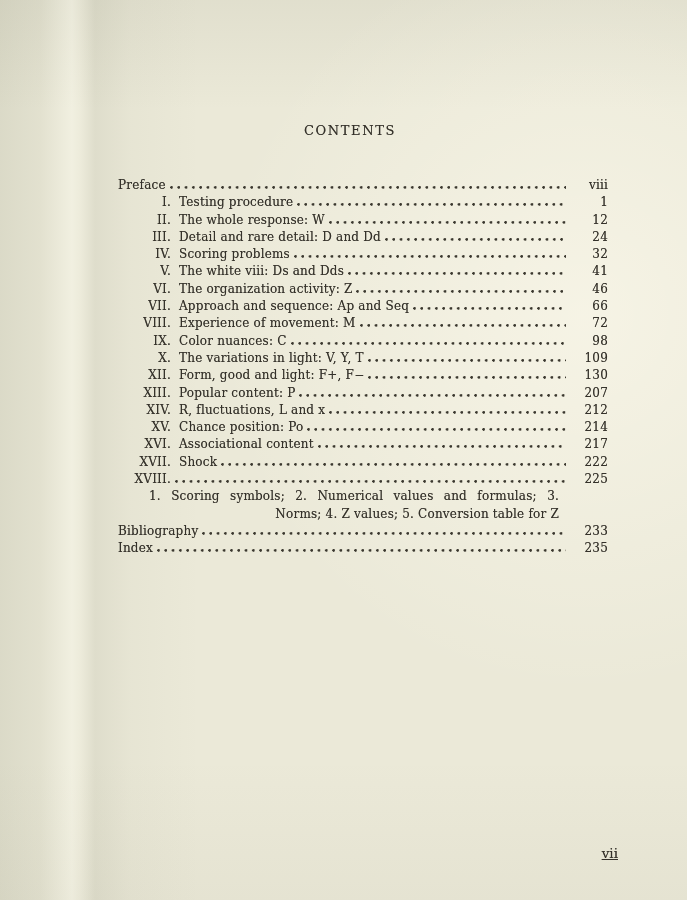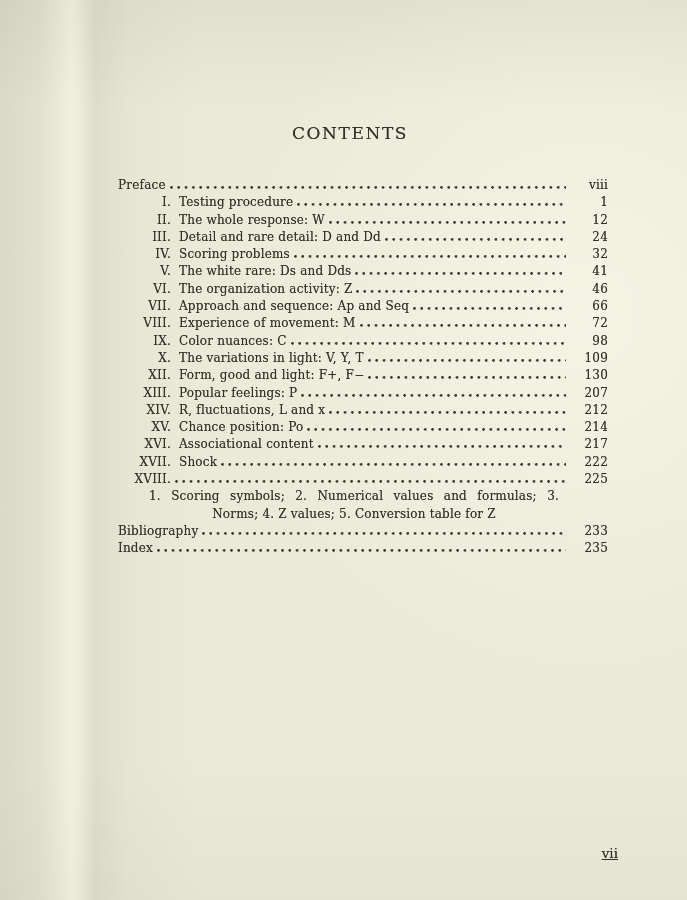--- a/index.html
+++ b/index.html
@@ -19,21 +19,21 @@
       linear-gradient(0deg, rgba(120,118,95,0.05) 0px, rgba(120,118,95,0) 140px);
   }
   .sheet { position: absolute; inset: 0; }
   .ink { text-shadow: 0 0 0.35px rgba(52,49,42,0.55); }
 
   .title {
     position: absolute; top: 123px; left: 118px; width: 490px;
     box-sizing: border-box; padding-right: 26px;
     margin: 0;
     text-align: center;
-    font-size: 17px; font-weight: normal;
+    font-size: 13px; font-weight: normal;
     letter-spacing: 1.6px;
   }
 
   .toc {
     position: absolute; top: 178px; left: 118px; width: 490px;
     font-size: 12px; letter-spacing: 0.2px;
   }
   .row { display: flex; align-items: baseline; height: 17.3px; }
   .num  { flex: none; width: 53px; text-align: right; white-space: pre; }
   .ttl  { flex: none; padding-left: 8px; white-space: nowrap; }
@@ -41,21 +41,21 @@
   .leader {
     flex: 1 1 auto; height: 4px; margin: 0 6px 0 4px;
     background-image: radial-gradient(circle at 1.5px 2.4px, #3b382f 1.05px, rgba(59,56,47,0) 1.6px);
     background-size: 7.3px 4px;
     background-repeat: repeat-x;
   }
   .pg { flex: none; min-width: 36px; text-align: right; white-space: pre; }
 
   .note { margin-left: 31px; margin-right: 49px; }
   .note-line-1 { height: 17.3px; text-align: justify; text-align-last: justify; }
-  .note-line-2 { height: 17.3px; text-align: center; }
+  .note-line-2 { height: 17.3px; text-align: right; }
 
   .folio {
     position: absolute; top: 845px; left: 128px; width: 490px;
     box-sizing: border-box; padding-left: 14px;
     text-align: right;
     font-size: 13.5px;
     text-decoration: underline;
   }
 </style>
 </head>
@@ -96,21 +96,21 @@
 
     <div class="row">
       <span class="num">IV.</span>
       <span class="ttl">Scoring problems</span>
       <span class="leader"></span>
       <span class="pg">32</span>
     </div>
 
     <div class="row">
       <span class="num">V.</span>
-      <span class="ttl">The white rare: Ds and Dds</span>
+      <span class="ttl">The white viii: Ds and Dds</span>
       <span class="leader"></span>
       <span class="pg">41</span>
     </div>
 
     <div class="row">
       <span class="num">VI.</span>
       <span class="ttl">The organization activity: Z</span>
       <span class="leader"></span>
       <span class="pg">46</span>
     </div>
@@ -146,21 +146,21 @@
 
     <div class="row">
       <span class="num">XII.</span>
       <span class="ttl">Form, good and light: F+, F−</span>
       <span class="leader"></span>
       <span class="pg">130</span>
     </div>
 
     <div class="row">
       <span class="num">XIII.</span>
-      <span class="ttl">Popular feelings: P</span>
+      <span class="ttl">Popular content: P</span>
       <span class="leader"></span>
       <span class="pg">207</span>
     </div>
 
     <div class="row">
       <span class="num">XIV.</span>
       <span class="ttl">R, fluctuations, L and x</span>
       <span class="leader"></span>
       <span class="pg">212</span>
     </div>

